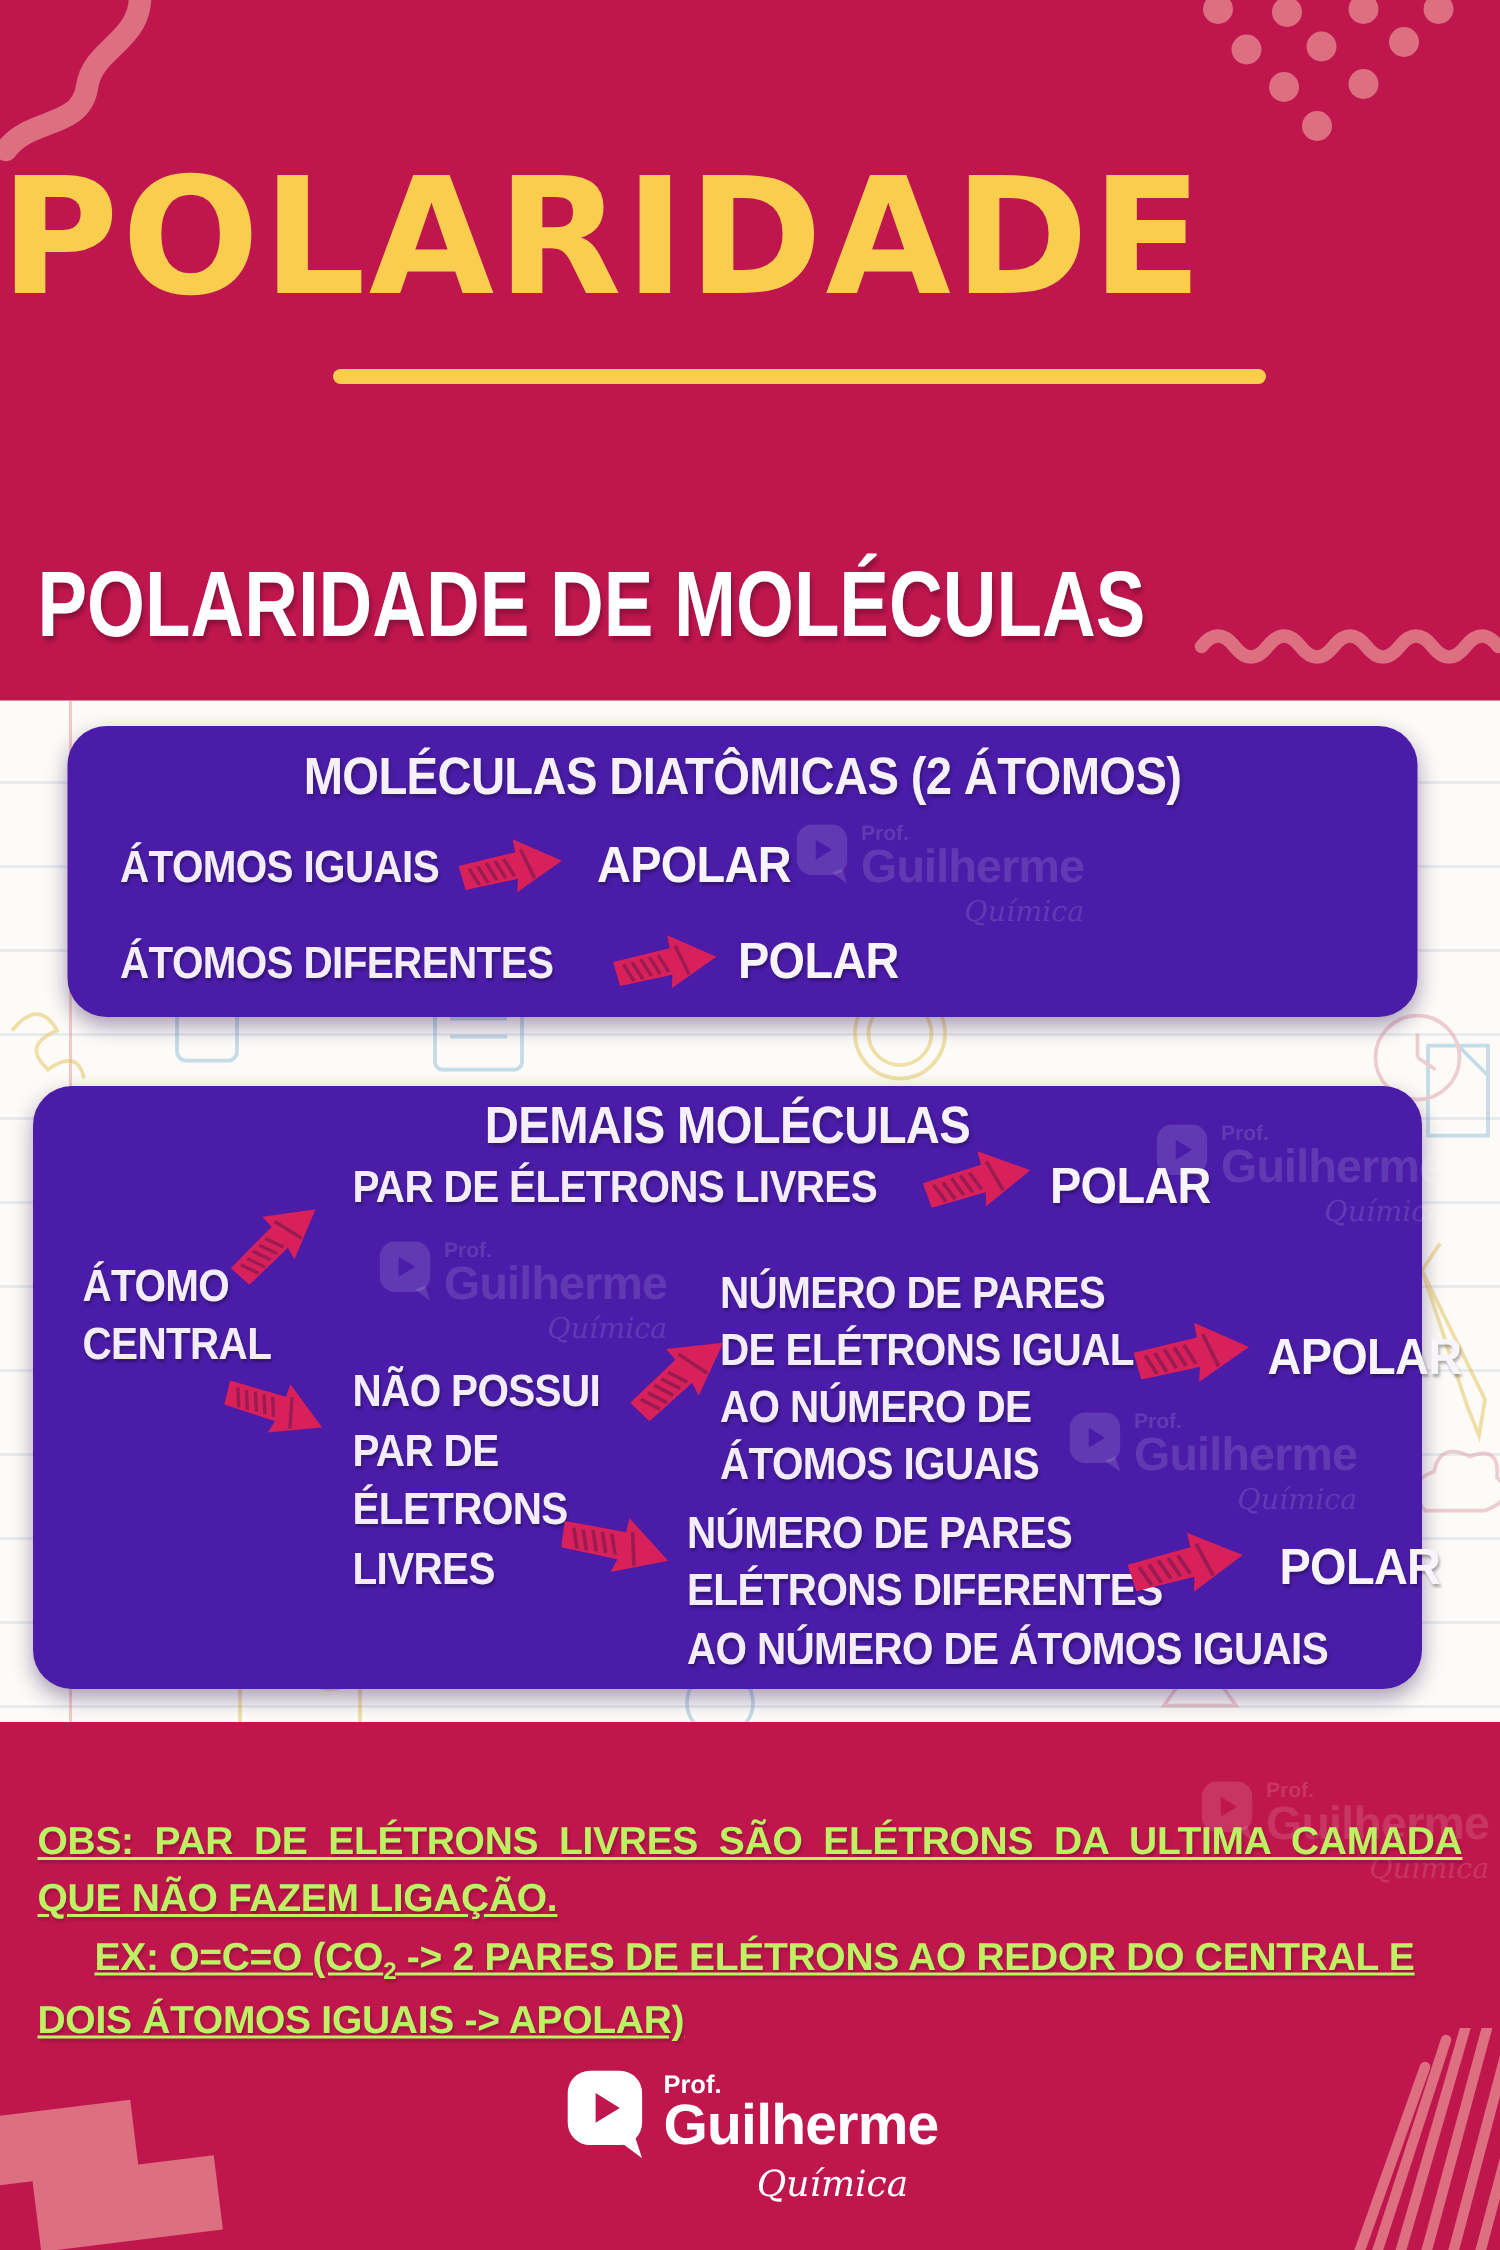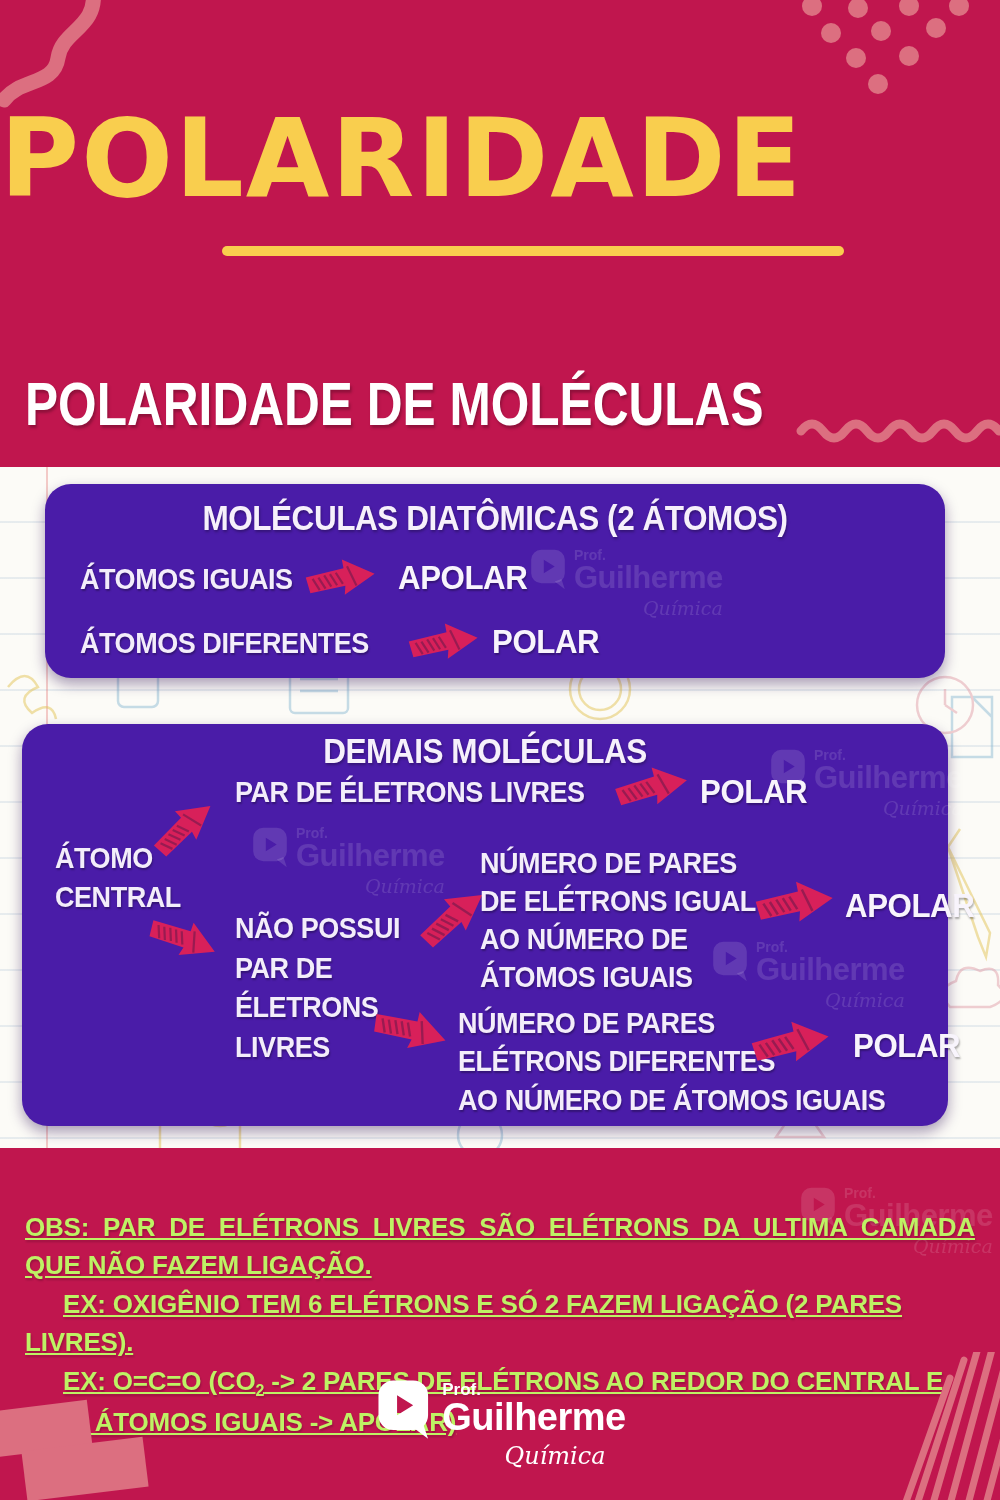--- a/index.html
+++ b/index.html
@@ -257,21 +257,20 @@
       </svg>
     <div class="wm-col">
       <span class="wm-prof">Prof.</span>
       <span class="wm-name">Guilherme</span>
       <span class="wm-quim">Química</span>
     </div>
   </div>
 
   <div class="abs notes">
     <p>OBS: PAR DE ELÉTRONS LIVRES SÃO ELÉTRONS DA ULTIMA CAMADA QUE NÃO FAZEM LIGAÇÃO.</p>
-    <p class="ex">EX: OXIGÊNIO TEM 6 ELÉTRONS E SÓ 2 FAZEM LIGAÇÃO (2 PARES LIVRES).</p>
     <p class="ex"><span>EX: O=C=O  (CO</span><sub>2</sub><span> -&gt; 2 PARES DE ELÉTRONS AO REDOR DO CENTRAL E DOIS ÁTOMOS IGUAIS -&gt; APOLAR)</span></p>
   </div>
 
   <div class="abs logo">
     <div class="logo-row">
       <svg class="logo-q" width="58" height="62" viewBox="0 0 44 50" style="color:#FFFFFF">
           <use href="#q-shape"></use>
         </svg>
       <div class="logo-col">
         <span class="logo-prof">Prof.</span>

